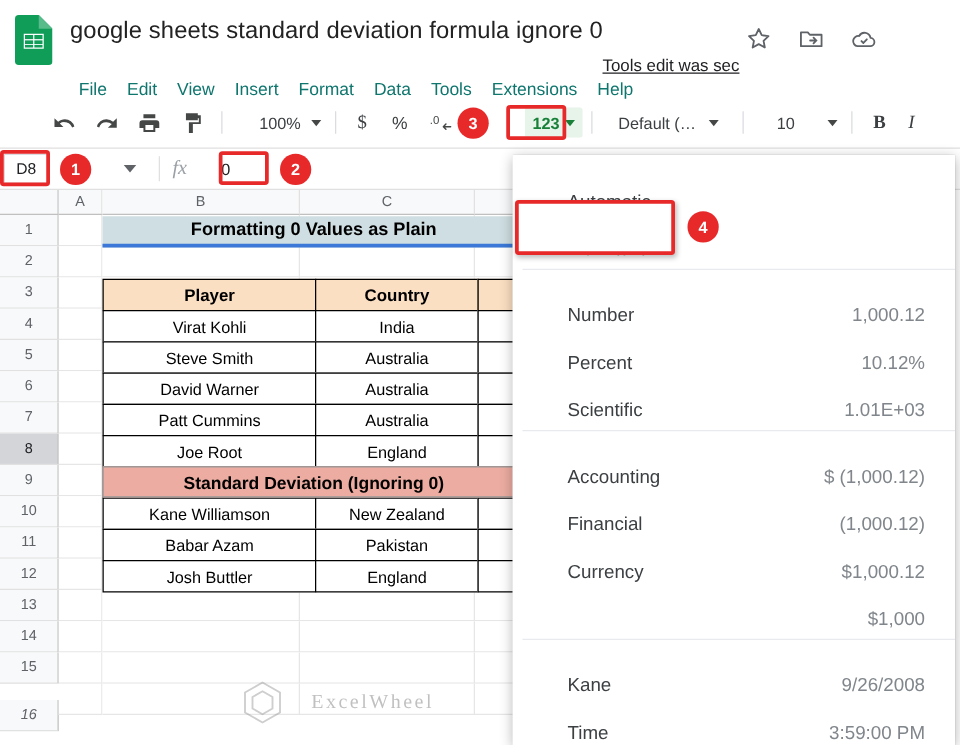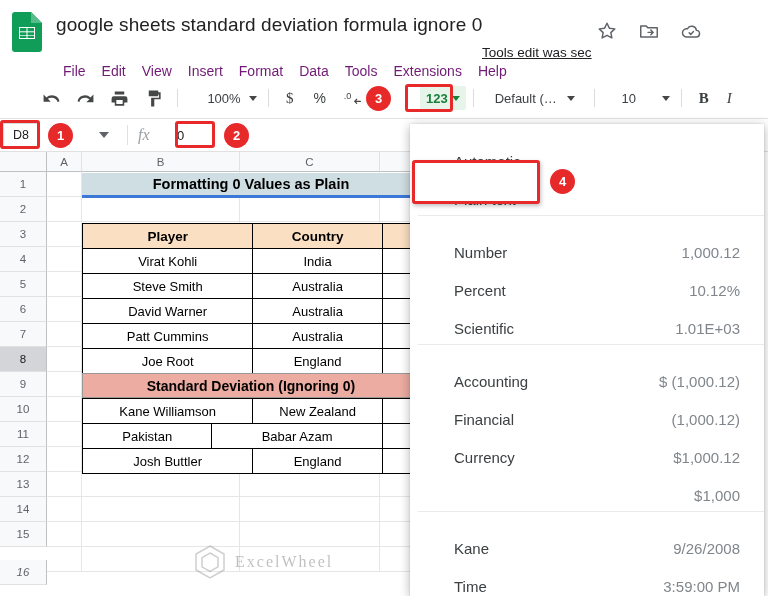--- a/index.html
+++ b/index.html
@@ -27,21 +27,21 @@
     font-weight:400;
   }
 
   .title-icon { position:absolute; top:20px; width:22px; height:22px; color:#5f6368; }
   #star-icon   { left:596px; }
   #move-icon   { left:638px; }
   #cloud-icon  { left:680px; }
 
   #menubar { position:absolute; left:55px; top:44px; height:22px; display:flex; align-items:center; }
   .menu-item {
-    font-size:14px; color:#701a75; padding:0 8px; white-space:nowrap; line-height:22px;
+    font-size:14px; color:#0f766e; padding:0 8px; white-space:nowrap; line-height:22px;
     cursor:default;
     margin-top:32px;
   }
   #last-edit {
     position:absolute; left:482px; top:45px; font-size:13.5px; color:#202124;
     text-decoration:underline; white-space:nowrap;
   }
 
   
   #toolbar {
@@ -172,21 +172,21 @@
   #banner-sd {
     position:absolute; left:82px; top:221px; width:338px; height:25px;
     background:#ecaca1; border:1px solid #999;
     display:flex; align-items:center; justify-content:center;
     font-size:14px; font-weight:700; color:#000; white-space:nowrap; overflow:hidden;
   }
 
   #watermark {
     position:absolute; left:190px; top:388px; width:225px; height:44px;
     opacity:.42; pointer-events:none;
-    display:flex; align-items:center; gap:5px;
+    display:flex; align-items:center; gap:19px;
   }
   #watermark .wm-text {
     font-family:"Liberation Serif", serif; font-size:16px; color:#6b6b6b;
     letter-spacing:2px;
   }
 
   
   #fmt-menu {
     position:absolute; left:410px; top:124px; width:354px; height:472px;
     background:#fff; box-shadow:0 2px 10px rgba(0,0,0,.30), 0 0 1px rgba(0,0,0,.2);
@@ -468,22 +468,22 @@
         <div class="dt-cell c1">Rohit Sharma</div>
         <div class="dt-cell c2">India</div>
         <div class="dt-cell c3"></div>
       </div>
       <div class="dt-row">
         <div class="dt-cell c1">Kane Williamson</div>
         <div class="dt-cell c2">New Zealand</div>
         <div class="dt-cell c3"></div>
       </div>
       <div class="dt-row">
+        <div class="dt-cell c1">Babar Azam</div>
         <div class="dt-cell c2">Pakistan</div>
-        <div class="dt-cell c1">Babar Azam</div>
         <div class="dt-cell c3"></div>
       </div>
       <div class="dt-row">
         <div class="dt-cell c1">Josh Buttler</div>
         <div class="dt-cell c2">England</div>
         <div class="dt-cell c3"></div>
       </div>
     </div>
 
   <div id="banner-sd">Standard Deviation (Ignoring 0)</div>

